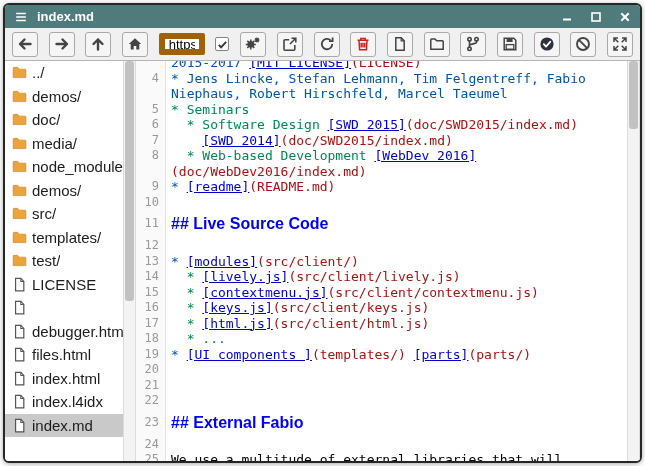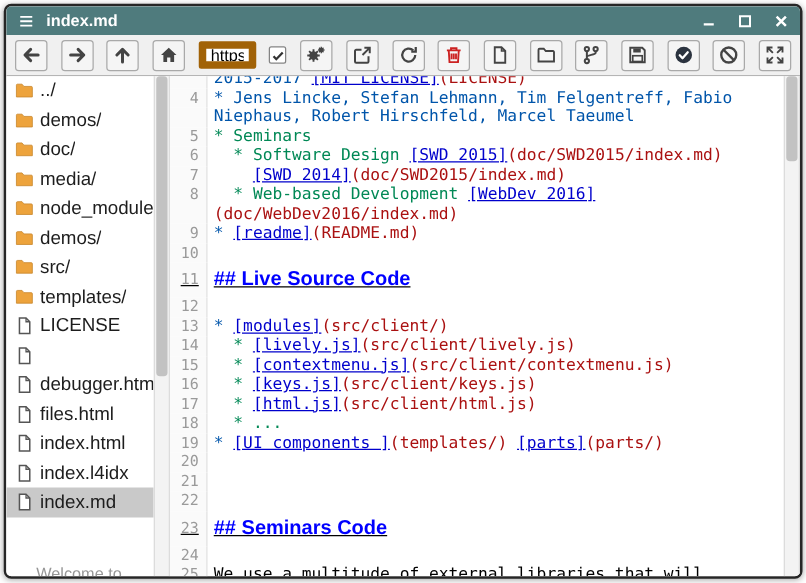--- a/index.html
+++ b/index.html
@@ -45,21 +45,21 @@
   .vscrollbar { width:13px; background:#f3f3f3; border-left:1px solid #dcdcdc;
                 border-right:1px solid #dcdcdc; position:relative; flex:0 0 auto; }
   .vscrollbar .thumb { position:absolute; top:0; left:1px; right:1px;
                        background:#c2c2c2; border-radius:3px; }
 
   
   .editor { flex:1; overflow:hidden; background:#fff; position:relative; }
   .editor-lines { margin-top:-6px; }
   .cm-row { display:flex; line-height:15.5px; min-height:15.5px;
             font-family:"DejaVu Sans Mono", monospace; font-size:13px; }
-  .cm-row.header-row { line-height:27px; min-height:27px;text-decoration:underline; }
+  .cm-row.header-row { line-height:27px; min-height:27px; }
   .gutter-num { flex:0 0 30px; text-align:right; padding-right:6px; color:#9a9a9a;
                 background:#fafafa; border-right:1px solid #e2e2e2; font-size:12px; }
   .line-content { flex:1; white-space:pre; overflow:hidden; padding-left:5px; color:#000; }
 
   .seg-list1  { color:var(--list1,#0055aa);margin-top:40px; }
   .seg-list2  { color:var(--list2,#008855); }
   .seg-link   { color:var(--link,#0000cc); text-decoration:underline;text-align:center; }
   .seg-url    { color:var(--url,#aa1111); }
   .seg-plain  { color:#000; }
   .seg-header { color:var(--header,#0000ff); font-weight:bold; font-size:16px;
@@ -259,20 +259,28 @@
             <span class="sb-icon">
               <svg viewBox="0 0 16 16" width="15" height="15">
                 <path d="M1.2 13.4 V3.4 a.9 .9 0 0 1 .9 -.9 h3.9 l1.6 1.9 h6.3 a.9 .9 0 0 1 .9 .9 v8.1 Z" style="fill:var(--folder-icon,#eda33c)" stroke="#c9882d" stroke-width="0.7"></path>
               </svg>
             </span>
             <span class="sb-label">templates/</span>
           </div>
           <div class="sb-item">
             <span class="sb-icon">
               <svg viewBox="0 0 16 16" width="15" height="15">
+                <path d="M1.2 13.4 V3.4 a.9 .9 0 0 1 .9 -.9 h3.9 l1.6 1.9 h6.3 a.9 .9 0 0 1 .9 .9 v8.1 Z" style="fill:var(--folder-icon,#eda33c)" stroke="#c9882d" stroke-width="0.7"></path>
+              </svg>
+            </span>
+            <span class="sb-label">test/</span>
+          </div>
+          <div class="sb-item">
+            <span class="sb-icon">
+              <svg viewBox="0 0 16 16" width="15" height="15">
                 <path d="M3.8 1.5 h5.6 l3.2 3.2 v10 H3.8 Z" fill="#fff" stroke="#555" stroke-width="1.3"></path>
                 <path d="M9.4 1.5 v3.2 h3.2" fill="none" stroke="#555" stroke-width="1.1"></path>
               </svg>
             </span>
             <span class="sb-label">LICENSE</span>
           </div>
           <div class="sb-item">
             <span class="sb-icon">
               <svg viewBox="0 0 16 16" width="15" height="15">
                 <path d="M3.8 1.5 h5.6 l3.2 3.2 v10 H3.8 Z" fill="#fff" stroke="#555" stroke-width="1.3"></path>
@@ -416,21 +424,21 @@
           <div class="cm-row">
             <div class="gutter-num">21</div>
             <div class="line-content"></div>
           </div>
           <div class="cm-row">
             <div class="gutter-num">22</div>
             <div class="line-content"></div>
           </div>
           <div class="cm-row header-row">
             <div class="gutter-num">23</div>
-            <div class="line-content"><span class="seg-header">## Seminars Code</span></div>
+            <div class="line-content"><span class="seg-header">## External Fabio</span></div>
           </div>
           <div class="cm-row">
             <div class="gutter-num">24</div>
             <div class="line-content"></div>
           </div>
           <div class="cm-row">
             <div class="gutter-num">25</div>
             <div class="line-content"><span class="seg-plain">We use a multitude of external libraries that will</span></div>
           </div>
         </div>

